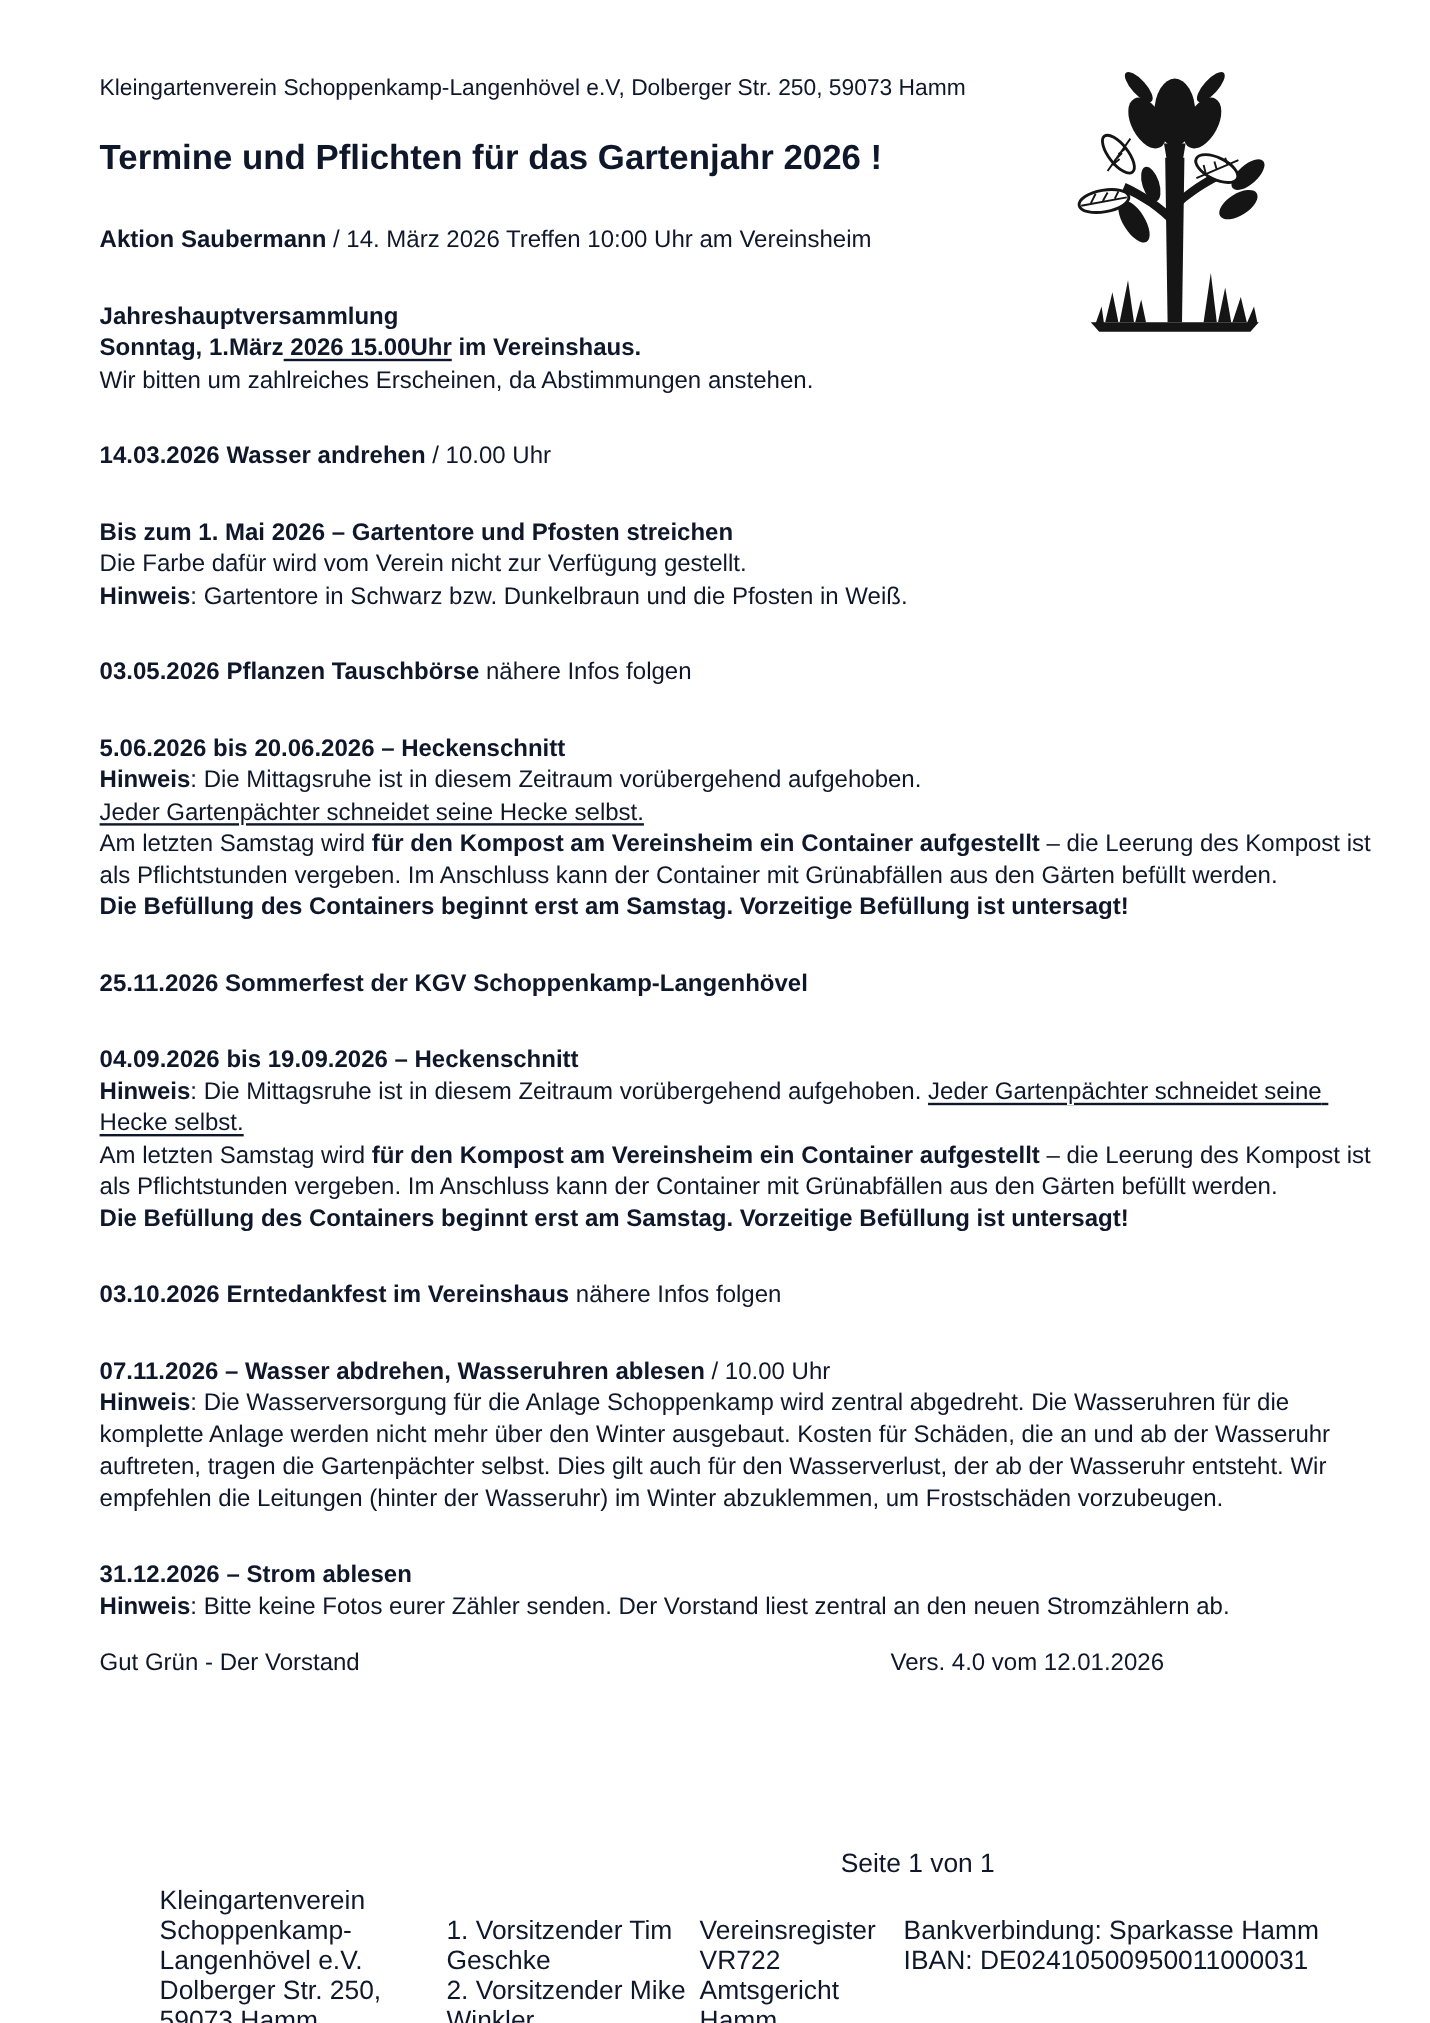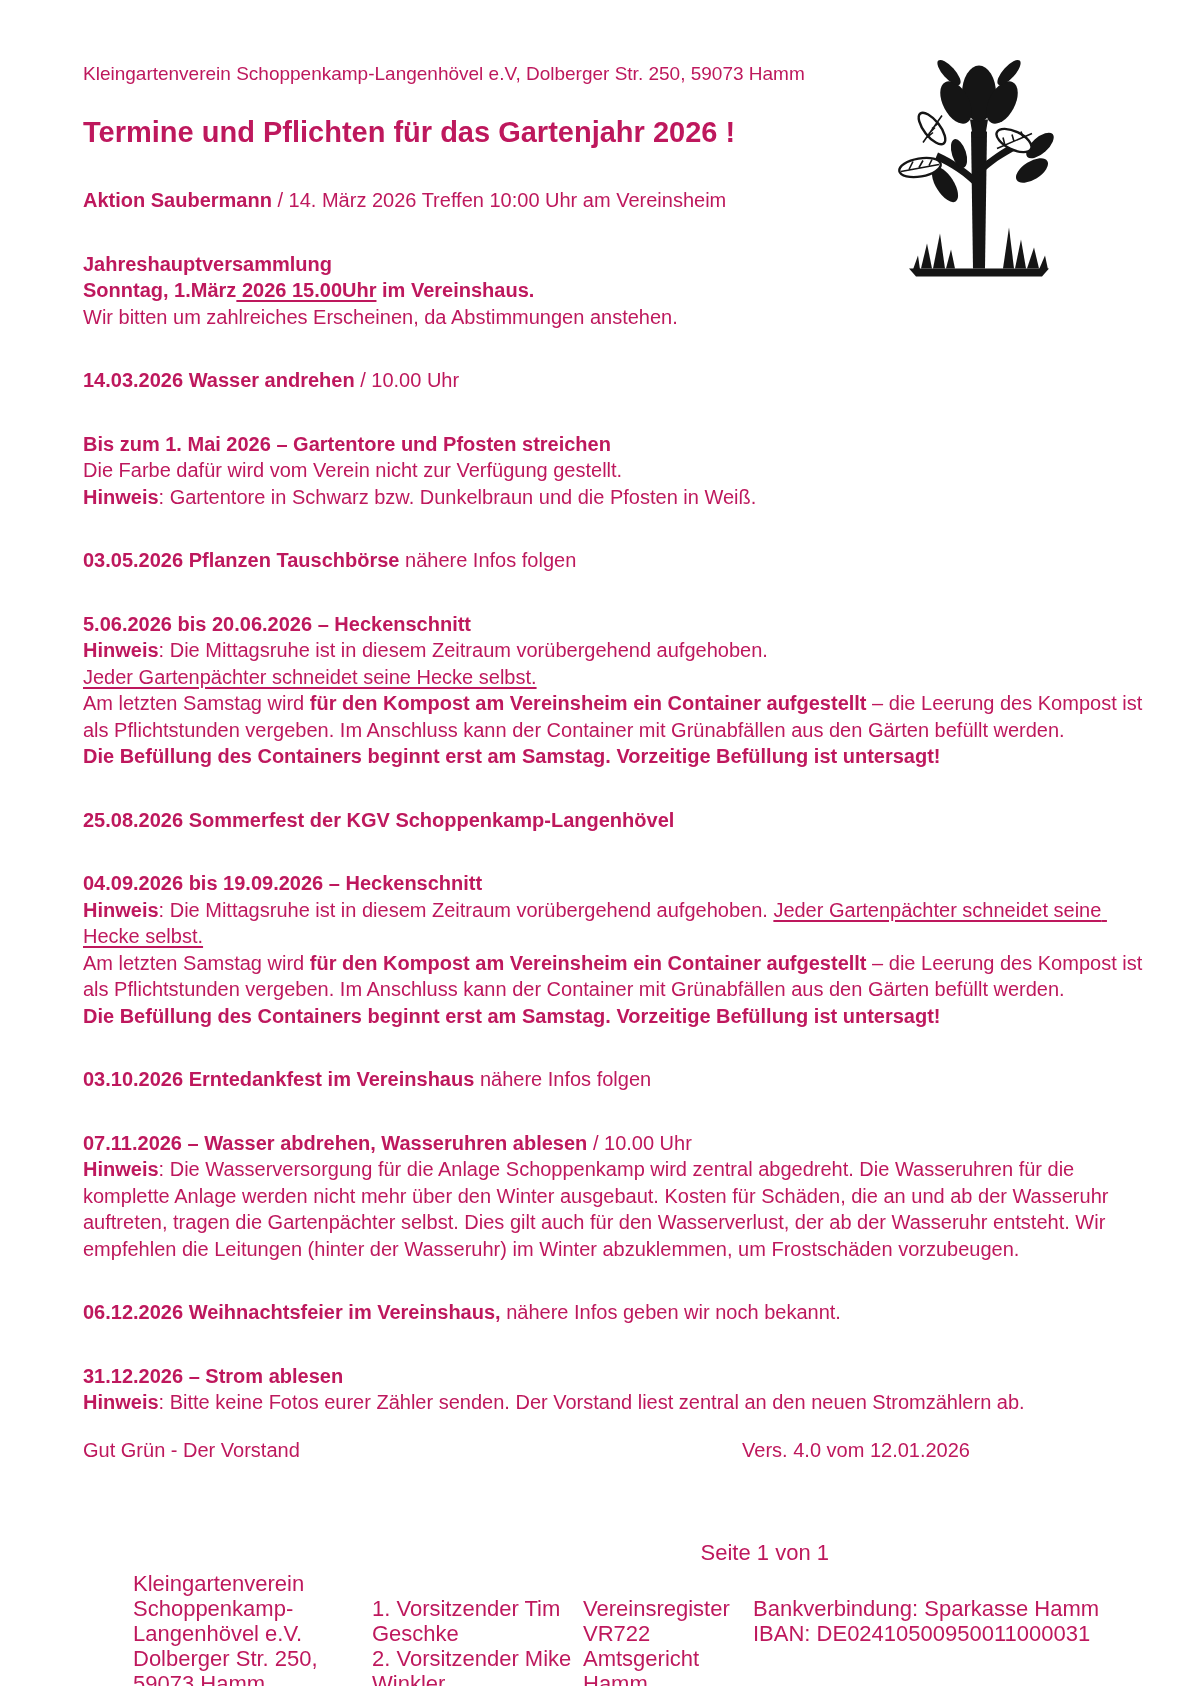--- a/index.html
+++ b/index.html
@@ -2,21 +2,21 @@
 <html lang="de"><head>
 <meta charset="utf-8">
 <style>
   html,body{margin:0;padding:0;background:#888;}
   .page{
     position:relative;
     width:1192px;height:1686px;
     margin:0 auto;
     background:#ffffff;
     font-family:"Liberation Sans","DejaVu Sans",sans-serif;
-    color:#be185d;
+    color:#0f172a;
     overflow:hidden;
   }
   .content{
     position:absolute;
     left:83px;top:62px;
     width:1070px;
   }
   .addr{font-size:19px;line-height:24px;margin:0;}
   .title{font-size:29px;line-height:36px;font-weight:bold;margin:28px 0 0 0;}
   .para{font-size:20px;line-height:26.5px;margin:0;}
@@ -131,37 +131,36 @@
     <p class="para gap"><span class="b run">03.05.2026 Pflanzen Tauschbörse</span><span class="run"> nähere Infos folgen</span></p>
 
     <div class="gap">
       <p class="para b">5.06.2026 bis 20.06.2026 – Heckenschnitt</p>
       <p class="para"><span class="b run">Hinweis</span><span class="run">: Die Mittagsruhe ist in diesem Zeitraum vorübergehend aufgehoben.</span></p>
       <p class="para u">Jeder Gartenpächter schneidet seine Hecke selbst.</p>
       <p class="para"><span class="run">Am letzten Samstag wird </span><span class="b run">für den Kompost am Vereinsheim ein Container aufgestellt</span><span class="run"> – die Leerung des Kompost ist als Pflichtstunden vergeben. Im Anschluss kann der Container mit Grünabfällen aus den Gärten befüllt werden.</span></p>
       <p class="para b">Die Befüllung des Containers beginnt erst am Samstag. Vorzeitige Befüllung ist untersagt!</p>
     </div>
 
-    <p class="para b gap">25.08.2026 Sommerfest der KGV Schoppenkamp-Langenhövel</p>
+    <p class="para b gap">25.11.2026 Sommerfest der KGV Schoppenkamp-Langenhövel</p>
 
     <div class="gap">
       <p class="para b">04.09.2026 bis 19.09.2026 – Heckenschnitt</p>
       <p class="para"><span class="b run">Hinweis</span><span class="run">: Die Mittagsruhe ist in diesem Zeitraum vorübergehend aufgehoben. </span><span class="u run">Jeder Gartenpächter schneidet seine Hecke selbst.</span></p>
       <p class="para"><span class="run">Am letzten Samstag wird </span><span class="b run">für den Kompost am Vereinsheim ein Container aufgestellt</span><span class="run"> – die Leerung des Kompost ist als Pflichtstunden vergeben. Im Anschluss kann der Container mit Grünabfällen aus den Gärten befüllt werden.</span></p>
       <p class="para b">Die Befüllung des Containers beginnt erst am Samstag. Vorzeitige Befüllung ist untersagt!</p>
     </div>
 
     <p class="para gap"><span class="b run">03.10.2026 Erntedankfest im Vereinshaus</span><span class="run"> nähere Infos folgen</span></p>
 
     <div class="gap">
       <p class="para"><span class="b run">07.11.2026 – Wasser abdrehen, Wasseruhren ablesen</span><span class="run"> / 10.00 Uhr</span></p>
       <p class="para"><span class="b run">Hinweis</span><span class="run">: Die Wasserversorgung für die Anlage Schoppenkamp wird zentral abgedreht. Die Wasseruhren für die komplette Anlage werden nicht mehr über den Winter ausgebaut. Kosten für Schäden, die an und ab der Wasseruhr auftreten, tragen die Gartenpächter selbst. Dies gilt auch für den Wasserverlust, der ab der Wasseruhr entsteht. Wir empfehlen die Leitungen (hinter der Wasseruhr) im Winter abzuklemmen, um Frostschäden vorzubeugen.</span></p>
     </div>
 
-    <p class="para gap"><span class="b run">06.12.2026 Weihnachtsfeier im Vereinshaus,</span><span class="run"> nähere Infos geben wir noch bekannt.</span></p>
 
     <div class="gap">
       <p class="para b">31.12.2026 – Strom ablesen</p>
       <p class="para"><span class="b run">Hinweis</span><span class="run">: Bitte keine Fotos eurer Zähler senden. Der Vorstand liest zentral an den neuen Stromzählern ab.</span></p>
     </div>
 
     <div class="signoff">
       <span>Gut Grün - Der Vorstand</span>
       <span>Vers. 4.0 vom 12.01.2026</span>
     </div>

